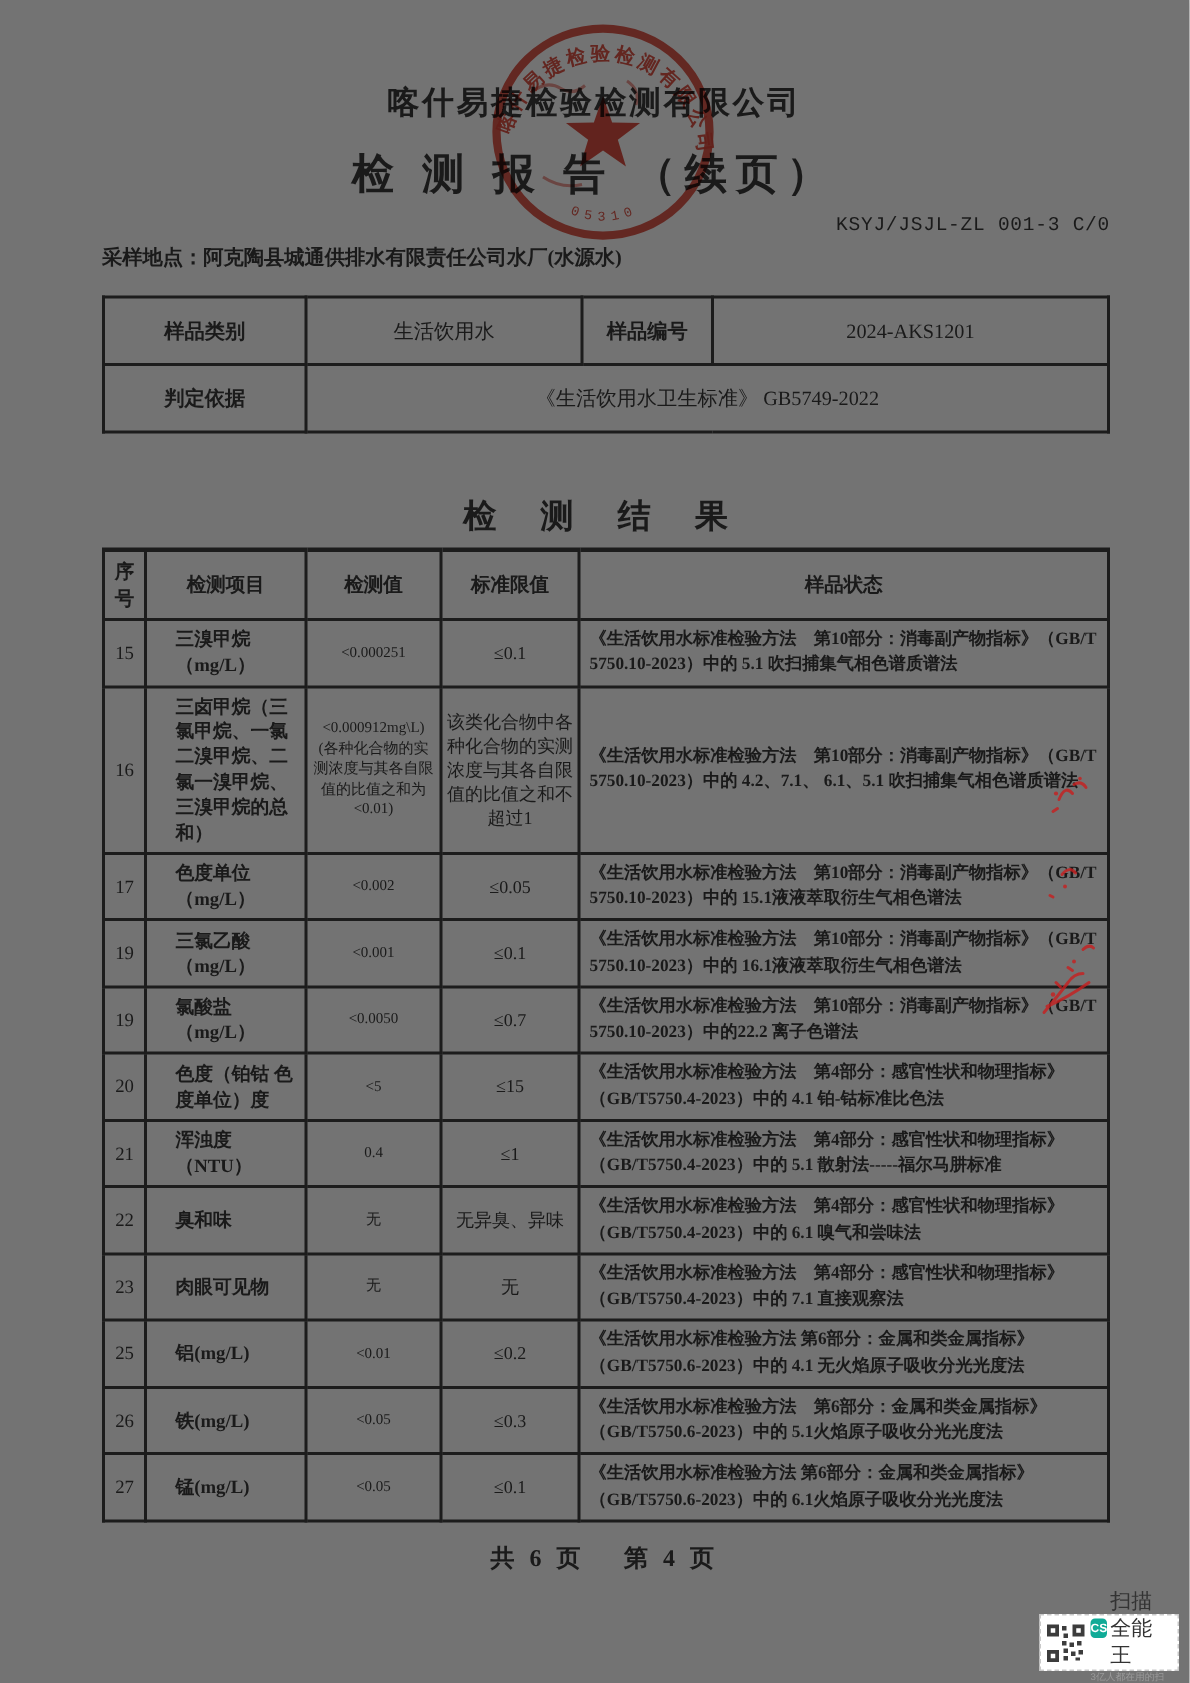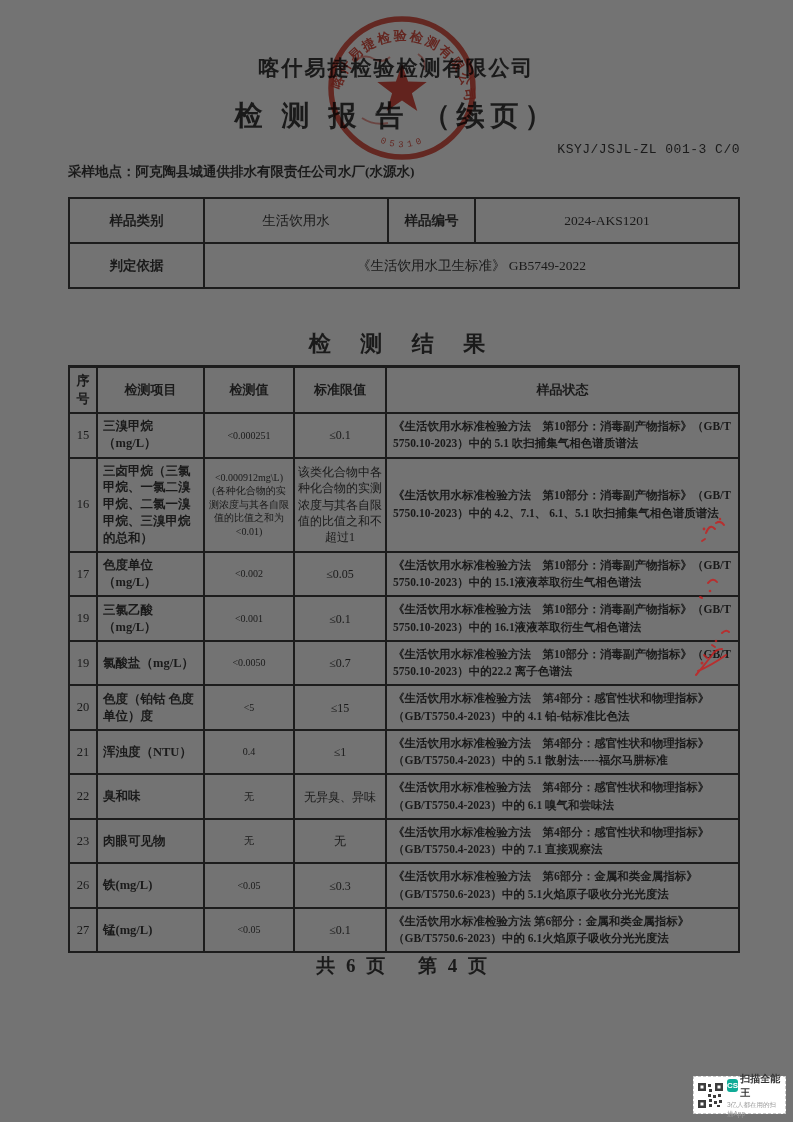--- a/index.html
+++ b/index.html
@@ -43,44 +43,45 @@
   }
   .results-table{width:670px;}
   .results-table th{
     border:2px solid #1c1c1c;border-top-width:3px;font-size:13px;font-weight:bold;
     height:40px;padding:2px 3px;
   }
   .results-table td{
     border:2px solid #1c1c1c;vertical-align:middle;padding:4px 3px;
   }
   .results-table td.c-no{text-align:center;font-size:12.5px;width:28px;}
-  .results-table td.c-item{font-size:12.5px;font-weight:600;padding-left:5px;line-height:1.35;}
+  .results-table td.c-item{font-size:12.5px;font-weight:600;padding-left:19px;line-height:1.35;}
   .results-table td.c-val{text-align:center;font-size:10px;line-height:1.35;}
   .results-table td.c-lim{text-align:center;font-size:12px;line-height:1.35;}
   .results-table td.c-meth{font-size:11.5px;font-weight:600;line-height:1.5;padding:4px 6px;}
   .page-footer{
-    text-align:center;font-size:19px;font-weight:600;letter-spacing:3px;
+    text-align:center;font-size:16px;font-weight:600;letter-spacing:3px;
+    margin-top:14px;
   }
   
   .margin-marks{position:absolute;top:505px;left:692px;width:44px;height:215px;pointer-events:none;}
   
   .cs-mark{
     position:absolute;left:693px;top:1076px;width:93px;height:38px;
     border:1px dashed #c9c9c9;background:#fff;display:flex;align-items:center;
     gap:3px;padding:2px 3px;box-sizing:border-box;
     font-family:"Liberation Sans","DejaVu Sans",sans-serif;
   }
   .cs-qr{flex:0 0 auto;}
   .cs-right{display:flex;flex-direction:column;justify-content:center;gap:1px;}
   .cs-row1{display:flex;align-items:center;gap:2px;}
   .cs-badge{
     width:13px;height:13px;border-radius:3px;background:#10ab97;color:#fff;
     font-size:8px;font-weight:bold;display:flex;align-items:center;justify-content:center;
   }
-  .cs-name{font-size:10px;font-weight:bold;color:#333;letter-spacing:0;}
+  .cs-name{font-size:14px;font-weight:normal;color:#333;letter-spacing:0;}
   .cs-tagline{font-size:6.5px;color:#9a9a9a;transform-origin:left top;}
 </style>
 </head>
 <body>
 
 <div class="page">
 
   <div class="company-name">喀什易捷检验检测有限公司</div>
   <div class="report-title">检 测 报 告 （续页）</div>
   <div class="doc-code">KSYJ/JSJL-ZL 001-3 C/0</div>
@@ -211,20 +212,27 @@
 
           <tr>
             <td class="c-no">23</td>
             <td class="c-item">肉眼可见物</td>
             <td class="c-val">无</td>
             <td class="c-lim">无</td>
             <td class="c-meth">《生活饮用水标准检验方法　第4部分：感官性状和物理指标》（GB/T5750.4-2023）中的 7.1 直接观察法</td>
           </tr>
 
 
+          <tr>
+            <td class="c-no">25</td>
+            <td class="c-item">铝(mg/L)</td>
+            <td class="c-val">&lt;0.01</td>
+            <td class="c-lim">≤0.2</td>
+            <td class="c-meth">《生活饮用水标准检验方法 第6部分：金属和类金属指标》（GB/T5750.6-2023）中的 4.1 无火焰原子吸收分光光度法</td>
+          </tr>
 
           <tr>
             <td class="c-no">26</td>
             <td class="c-item">铁(mg/L)</td>
             <td class="c-val">&lt;0.05</td>
             <td class="c-lim">≤0.3</td>
             <td class="c-meth">《生活饮用水标准检验方法　第6部分：金属和类金属指标》（GB/T5750.6-2023）中的 5.1火焰原子吸收分光光度法</td>
           </tr>
 
           <tr>

